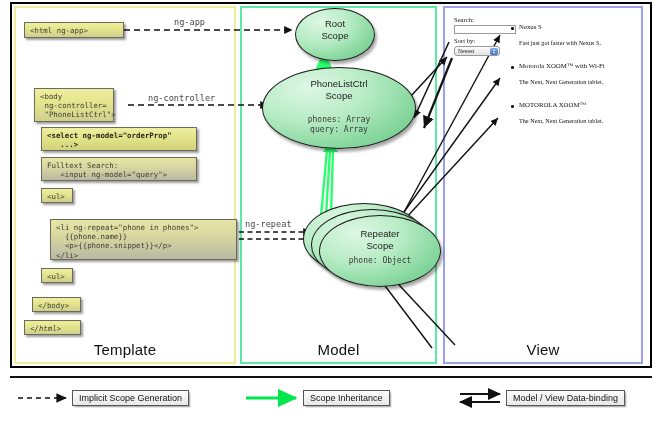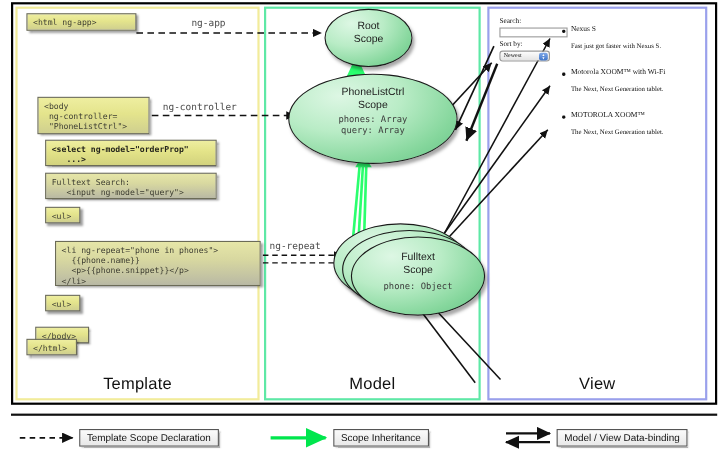--- a/index.html
+++ b/index.html
@@ -133,68 +133,68 @@
     <line x1="389" y1="233" x2="500" y2="78" stroke="#111" stroke-width="1.4" marker-end="url(#ahs)"></line>
     <line x1="381" y1="245" x2="498" y2="118" stroke="#111" stroke-width="1.4" marker-end="url(#ahs)"></line>
     <line x1="374" y1="258" x2="455" y2="345" stroke="#111" stroke-width="1.4"></line>
     <line x1="367" y1="262" x2="432" y2="348" stroke="#111" stroke-width="1.4"></line>
   </svg>
 
   <div class="edge-label" style="left:174px;top:17px;">ng-app</div>
   <div class="edge-label" style="left:148px;top:93px;">ng-controller</div>
   <div class="edge-label" style="left:245px;top:219px;">ng-repeat</div>
 
-  <div class="codebox" style="left:24px;top:12px;width:100px;height:16px;">&lt;html ng-app&gt;</div>
-
-  <div class="codebox" style="left:34px;top:88px;width:102px;height:34px;">&lt;body
+  <div class="codebox" style="left:24px;top:22px;width:100px;height:16px;">&lt;html ng-app&gt;</div>
+
+  <div class="codebox" style="left:34px;top:88px;width:80px;height:34px;">&lt;body
  ng-controller=
  "PhoneListCtrl"&gt;</div>
 
   <div class="codebox bold" style="left:41px;top:127px;width:156px;height:24px;">&lt;select ng-model="orderProp"
    ...&gt;</div>
 
   <div class="codebox grayish" style="left:41px;top:157px;width:156px;height:24px;">Fulltext Search:
    &lt;input ng-model="query"&gt;</div>
 
   <div class="codebox" style="left:41px;top:188px;width:32px;height:15px;">&lt;ul&gt;</div>
 
   <div class="codebox grayish" style="left:50px;top:219px;width:187px;height:41px;">&lt;li ng-repeat="phone in phones"&gt;
   {{phone.name}}
   &lt;p&gt;{{phone.snippet}}&lt;/p&gt;
 &lt;/li&gt;</div>
 
   <div class="codebox" style="left:41px;top:268px;width:32px;height:15px;">&lt;ul&gt;</div>
 
   <div class="codebox" style="left:32px;top:297px;width:49px;height:15px;">&lt;/body&gt;</div>
 
-  <div class="codebox" style="left:24px;top:308px;width:46px;height:15px;">&lt;/html&gt;</div>
+  <div class="codebox" style="left:24px;top:320px;width:57px;height:15px;font-style:italic;">&lt;/html&gt;</div>
 
   <div class="ellipse" style="left:295px;top:8px;width:80px;height:53px;">
     <div class="ell-title" style="margin-top:9px;">
       <div>Root</div>
       <div>Scope</div>
     </div>
   </div>
 
   <div class="ellipse" style="left:262px;top:67px;width:154px;height:82px;">
     <div class="ell-title" style="margin-top:10px;">
       <div>PhoneListCtrl</div>
       <div>Scope</div>
     </div>
-    <div class="ell-props" style="margin-top:3px;">
+    <div class="ell-props" style="margin-top:14px;">
       <div>phones: Array</div>
       <div>query: Array</div>
     </div>
   </div>
 
   <div class="ellipse" style="left:303px;top:203px;width:122px;height:72px;"></div>
   <div class="ellipse" style="left:311px;top:209px;width:122px;height:72px;"></div>
   <div class="ellipse" style="left:319px;top:215px;width:122px;height:72px;">
     <div class="ell-title" style="margin-top:12px;">
-      <div>Fulltext</div>
+      <div>Repeater</div>
       <div>Scope</div>
     </div>
     <div class="ell-props" style="margin-top:5px;">
       <div>phone: Object</div>
     </div>
   </div>
 
   <div class="view-inner">
     <div class="v-label" style="left:9px;top:8px;">Search:</div>
     <input class="v-input" style="left: 9px; top: 17px; width: 62px; height: 9px; font-size: 6px; font-family: &quot;Liberation Serif&quot;, serif; padding: 0px 2px;" value="">
@@ -234,17 +234,17 @@
     </defs>
 
     <line x1="18" y1="398" x2="66" y2="398" stroke="#111" stroke-width="1.6" stroke-dasharray="5,4" marker-end="url(#lh)"></line>
 
     <line x1="246" y1="398" x2="296" y2="398" stroke="#00e64d" stroke-width="3" marker-end="url(#lhg)"></line>
 
     <line x1="460" y1="394" x2="500" y2="394" stroke="#111" stroke-width="2" marker-end="url(#lh)"></line>
     <line x1="500" y1="402" x2="460" y2="402" stroke="#111" stroke-width="2" marker-end="url(#lh)"></line>
   </svg>
 
-  <div class="legend-box" style="left:72px;top:390px;">Template Scope Declaration</div>
+  <div class="legend-box" style="left:72px;top:390px;">Implicit Scope Generation</div>
   <div class="legend-box" style="left:303px;top:390px;">Scope Inheritance</div>
   <div class="legend-box" style="left:506px;top:390px;">Model / View Data-binding</div>
 
 </div>
 
 </body></html>

